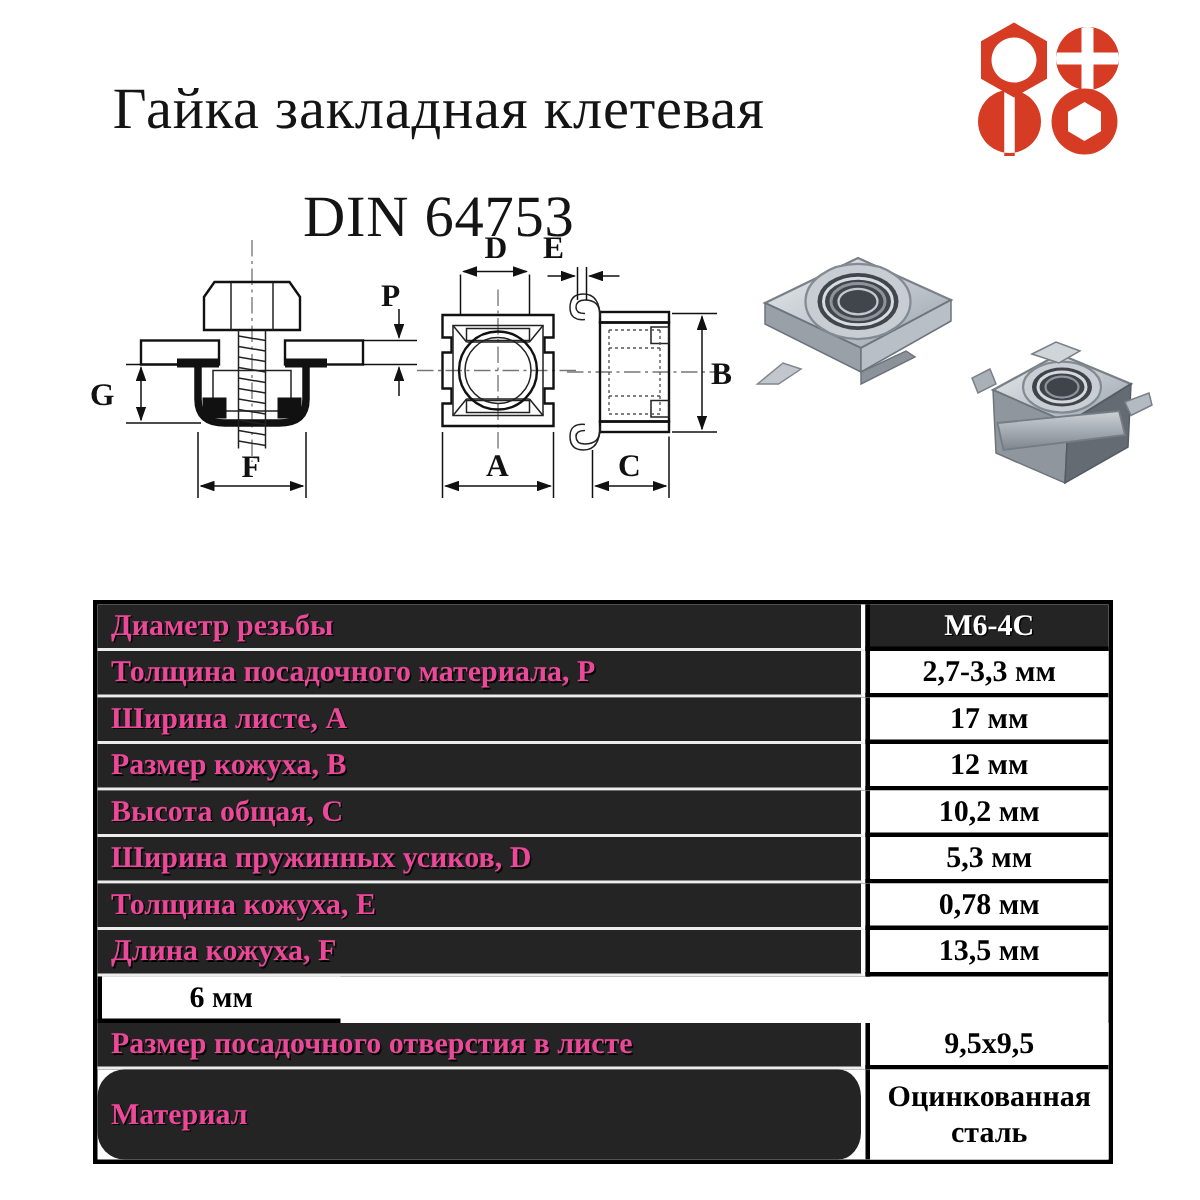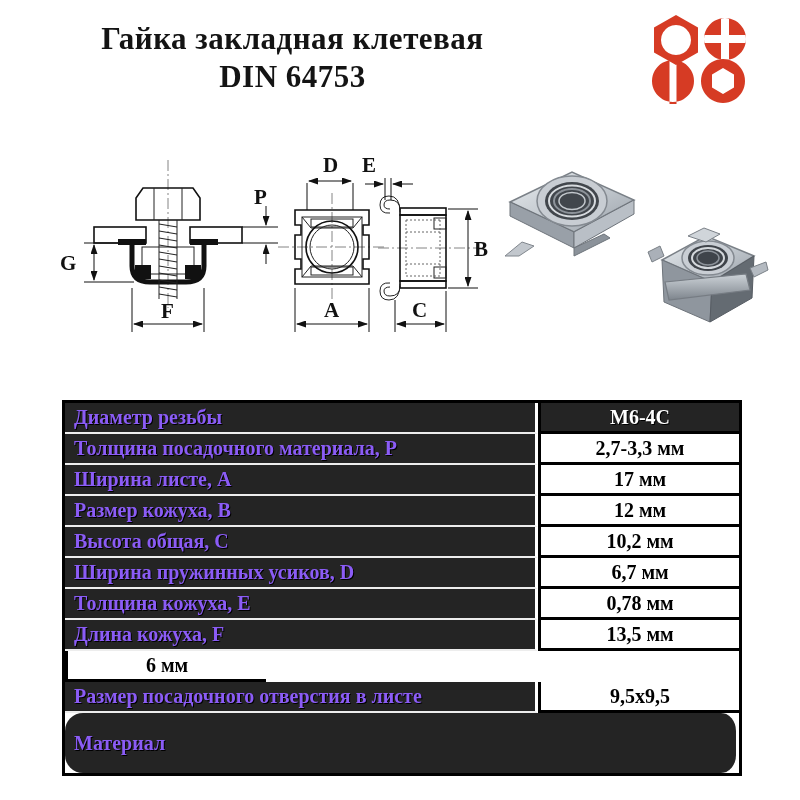--- a/index.html
+++ b/index.html
@@ -7,22 +7,23 @@
     width:800px; height:800px; position:relative;
     background:#ffffff; overflow:hidden;
     font-family:"Liberation Serif", serif;
   }
   
   .title-block {
     position:absolute; left:30px; top:20px; width:525px;
     text-align:center; color:#141414;
   }
   .title-line {
-    font-size:31px; font-weight:bold; line-height:38px;
+    font-size:39px; font-weight:normal; line-height:38px;
     letter-spacing:0.5px;
+    margin-top:34px;
   }
   .logo-svg { position:absolute; left:648px; top:13px; }
 
   
   .drawing-svg { position:absolute; left:48px; top:148px; }
   .dim-label { font-family:"Liberation Serif", serif; font-size:21px; font-weight:bold; fill:#111; }
   .thin  { stroke:#222; stroke-width:1; fill:none; }
   .med   { stroke:#111; stroke-width:1.6; fill:none; }
   .thick { stroke:#111; stroke-width:5; fill:none; }
   .cline { stroke:#777; stroke-width:0.9; fill:none; stroke-dasharray:11 3 2 3; }
@@ -34,30 +35,30 @@
 
   
   .spec-table {
     position:absolute; left:62px; top:400px; width:680px;
     border:3px solid #000; background:#ffffff;
     box-sizing:border-box;
   }
   .spec-row { display:flex; height:31px; }
   .spec-row.material-row { height:60px; }
   .spec-label {
-    flex:1; background:#242424; color:#8b5cf6;
+    flex:1; background:#242424; color:#ec4899;
     font-size:20px; font-weight:bold;
     display:flex; align-items:center; padding-left:9px;
     border-bottom:2px solid #ededed; border-right:3px solid #ffffff;
     box-sizing:border-box; white-space:nowrap;
     text-shadow:1px 1px 0 #000;
   }
   .spec-row:last-child .spec-label { border-bottom:none;border-radius:18px; }
   .spec-value {
-    width:201px; background:#ffffff; color:#000000;
+    width:162px; background:#ffffff; color:#000000;
     font-size:20px; font-weight:bold;
     display:flex; align-items:center; justify-content:center;
     text-align:center; border-left:3px solid #000; border-bottom:3px solid #000;
     box-sizing:border-box; line-height:24px;
   }
   .spec-row:last-child .spec-value { border-bottom:none; padding:0 8px; }
   .spec-value.dark { background:#242424; color:#ffffff; text-shadow:1px 1px 0 #000; }
 </style>
 </head>
 <body>
@@ -250,33 +251,34 @@
   <div class="spec-row">
     <div class="spec-label">Размер кожуха, В</div>
     <div class="spec-value">12 мм</div>
   </div>
   <div class="spec-row">
     <div class="spec-label">Высота общая, С</div>
     <div class="spec-value">10,2 мм</div>
   </div>
   <div class="spec-row">
     <div class="spec-label">Ширина пружинных усиков, D</div>
-    <div class="spec-value">6,7 мм</div>
+    <div class="spec-value">5,3 мм</div>
   </div>
   <div class="spec-row">
     <div class="spec-label">Толщина кожуха, Е</div>
     <div class="spec-value">0,78 мм</div>
   </div>
   <div class="spec-row">
     <div class="spec-label">Длина кожуха, F</div>
     <div class="spec-value">13,5 мм</div>
   </div>
   <div class="spec-row">
     <div class="spec-value">6 мм</div>
   </div>
   <div class="spec-row">
     <div class="spec-label">Размер посадочного отверстия в листе</div>
     <div class="spec-value">9,5x9,5</div>
   </div>
   <div class="spec-row material-row">
     <div class="spec-label">Материал</div>
+    <div class="spec-value">Оцинкованная сталь</div>
   </div>
 </div>
 
 </body></html>

